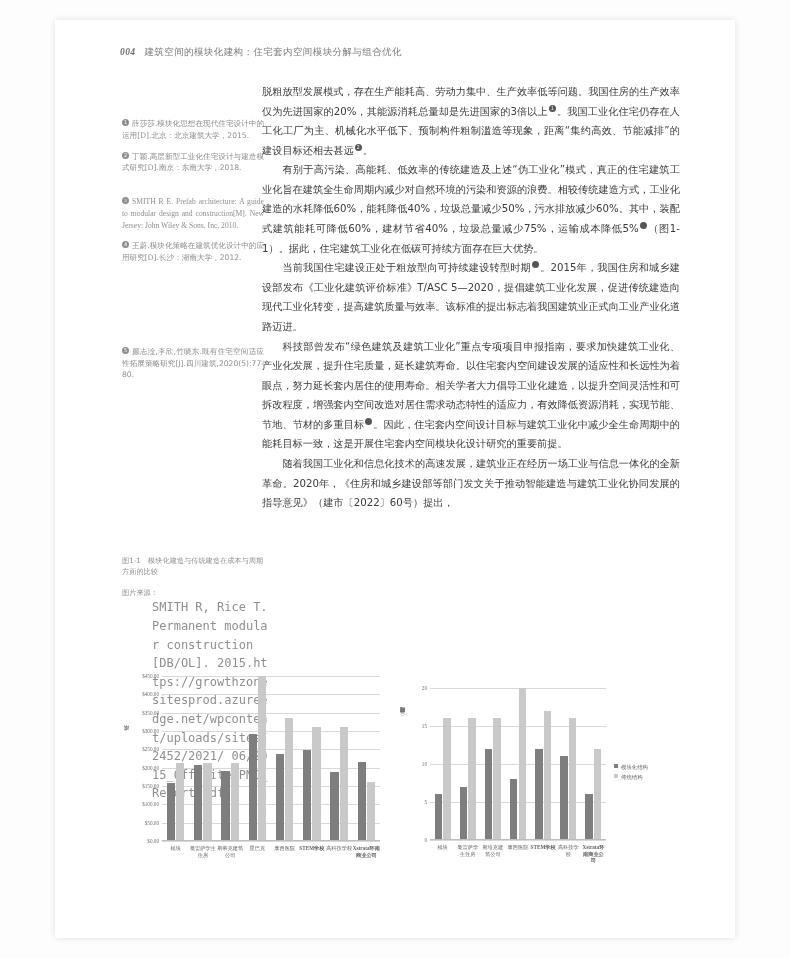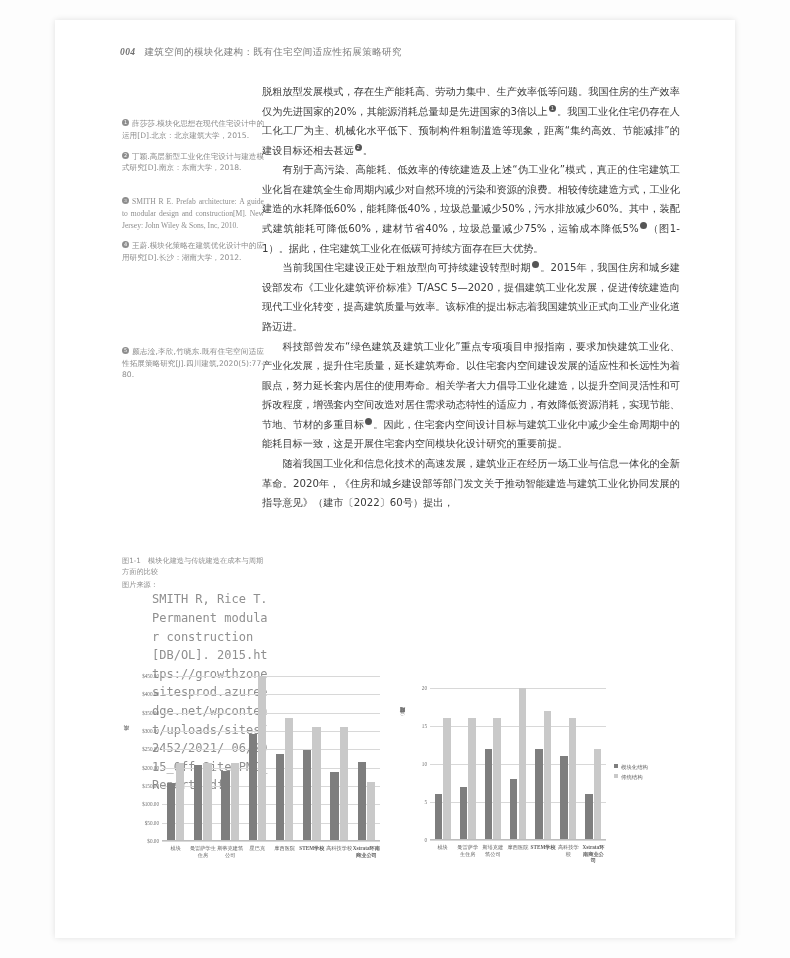--- a/index.html
+++ b/index.html
@@ -53,21 +53,21 @@
   .note.zh{font-family:"DejaVu Sans", sans-serif;}
 
   .figcap{
     position:absolute;left:122px;top:556px;
     width:146px;
     color:#8f8f8f;
     font-size:7.2px;
     line-height:1.5;
   }
   .figcap .cap-title{font-family:"DejaVu Sans", sans-serif;display:block;}
-  .figcap .cap-src-label{font-family:"DejaVu Sans", sans-serif;display:block;margin-top:2px;}
+  .figcap .cap-src-label{font-family:"DejaVu Sans", sans-serif;display:block;margin-top:10px;}
   .figcap .cap-src{font-family:"DejaVu Sans Mono", monospace;display:block;font-size:12px;line-height:1.55;word-break:break-all;margin-left:30px;}
 
   
   .maincol{
     position:absolute;left:262px;top:82px;
     width:418px;
     color:#3a3a3a;
     font-family:"DejaVu Sans", sans-serif;
     font-size:10.2px;
     line-height:1.92;
@@ -146,21 +146,21 @@
   .legend .swatch.dark{background:#7e7e7e;}
   .legend .swatch.light{background:#c9c9c9;}
 </style>
 </head>
 <body>
 
 <div class="page">
   <div class="sheet"></div>
 
   <div class="runhead">
-    <span class="folio">004</span><span>建筑空间的模块化建构：既有住宅空间适应性拓展策略研究</span>
+    <span class="folio">004</span><span>建筑空间的模块化建构：住宅套内空间模块分解与组合优化</span>
   </div>
 
   <div class="sidenotes">
     <div class="note zh">
       <span class="marker">1</span><span>薛莎莎.模块化思想在现代住宅设计中的运用[D].北京：北京建筑大学，2015.</span>
     </div>
     <div class="note zh">
       <span class="marker">2</span><span>丁颖.高层新型工业化住宅设计与建造模式研究[D].南京：东南大学，2018.</span>
     </div>
     <div class="note en" style="margin-top:22px;">

